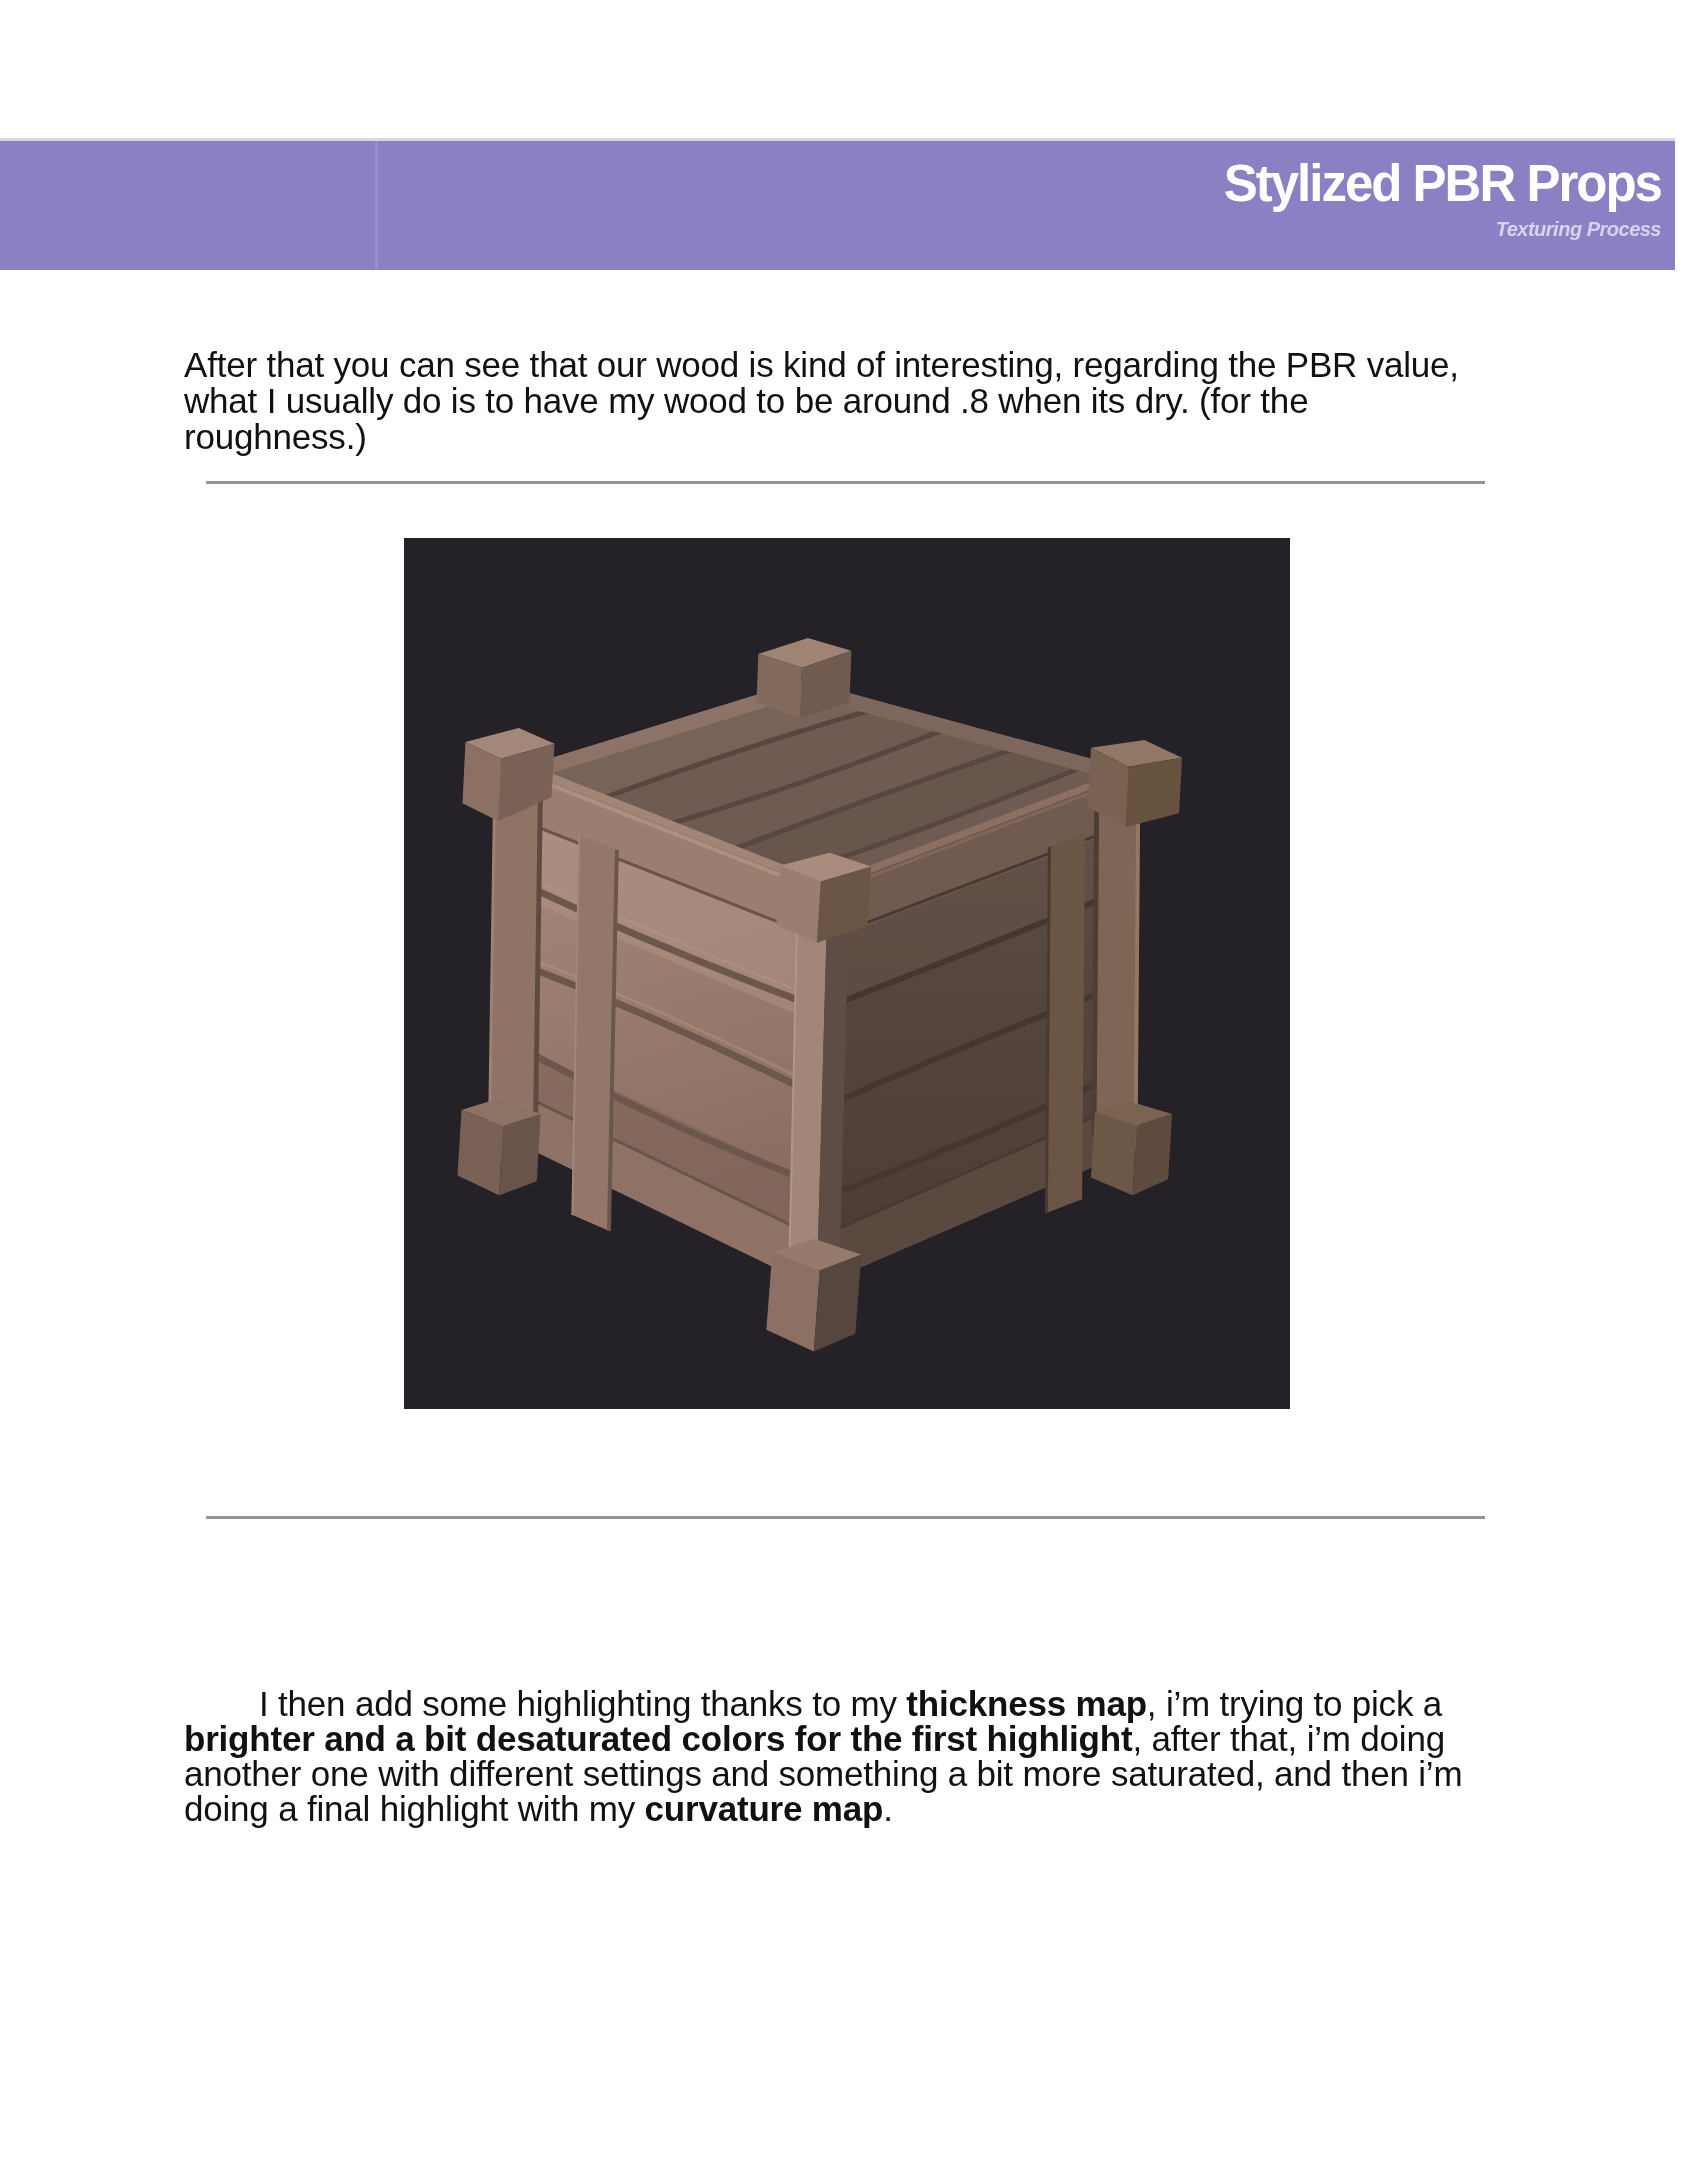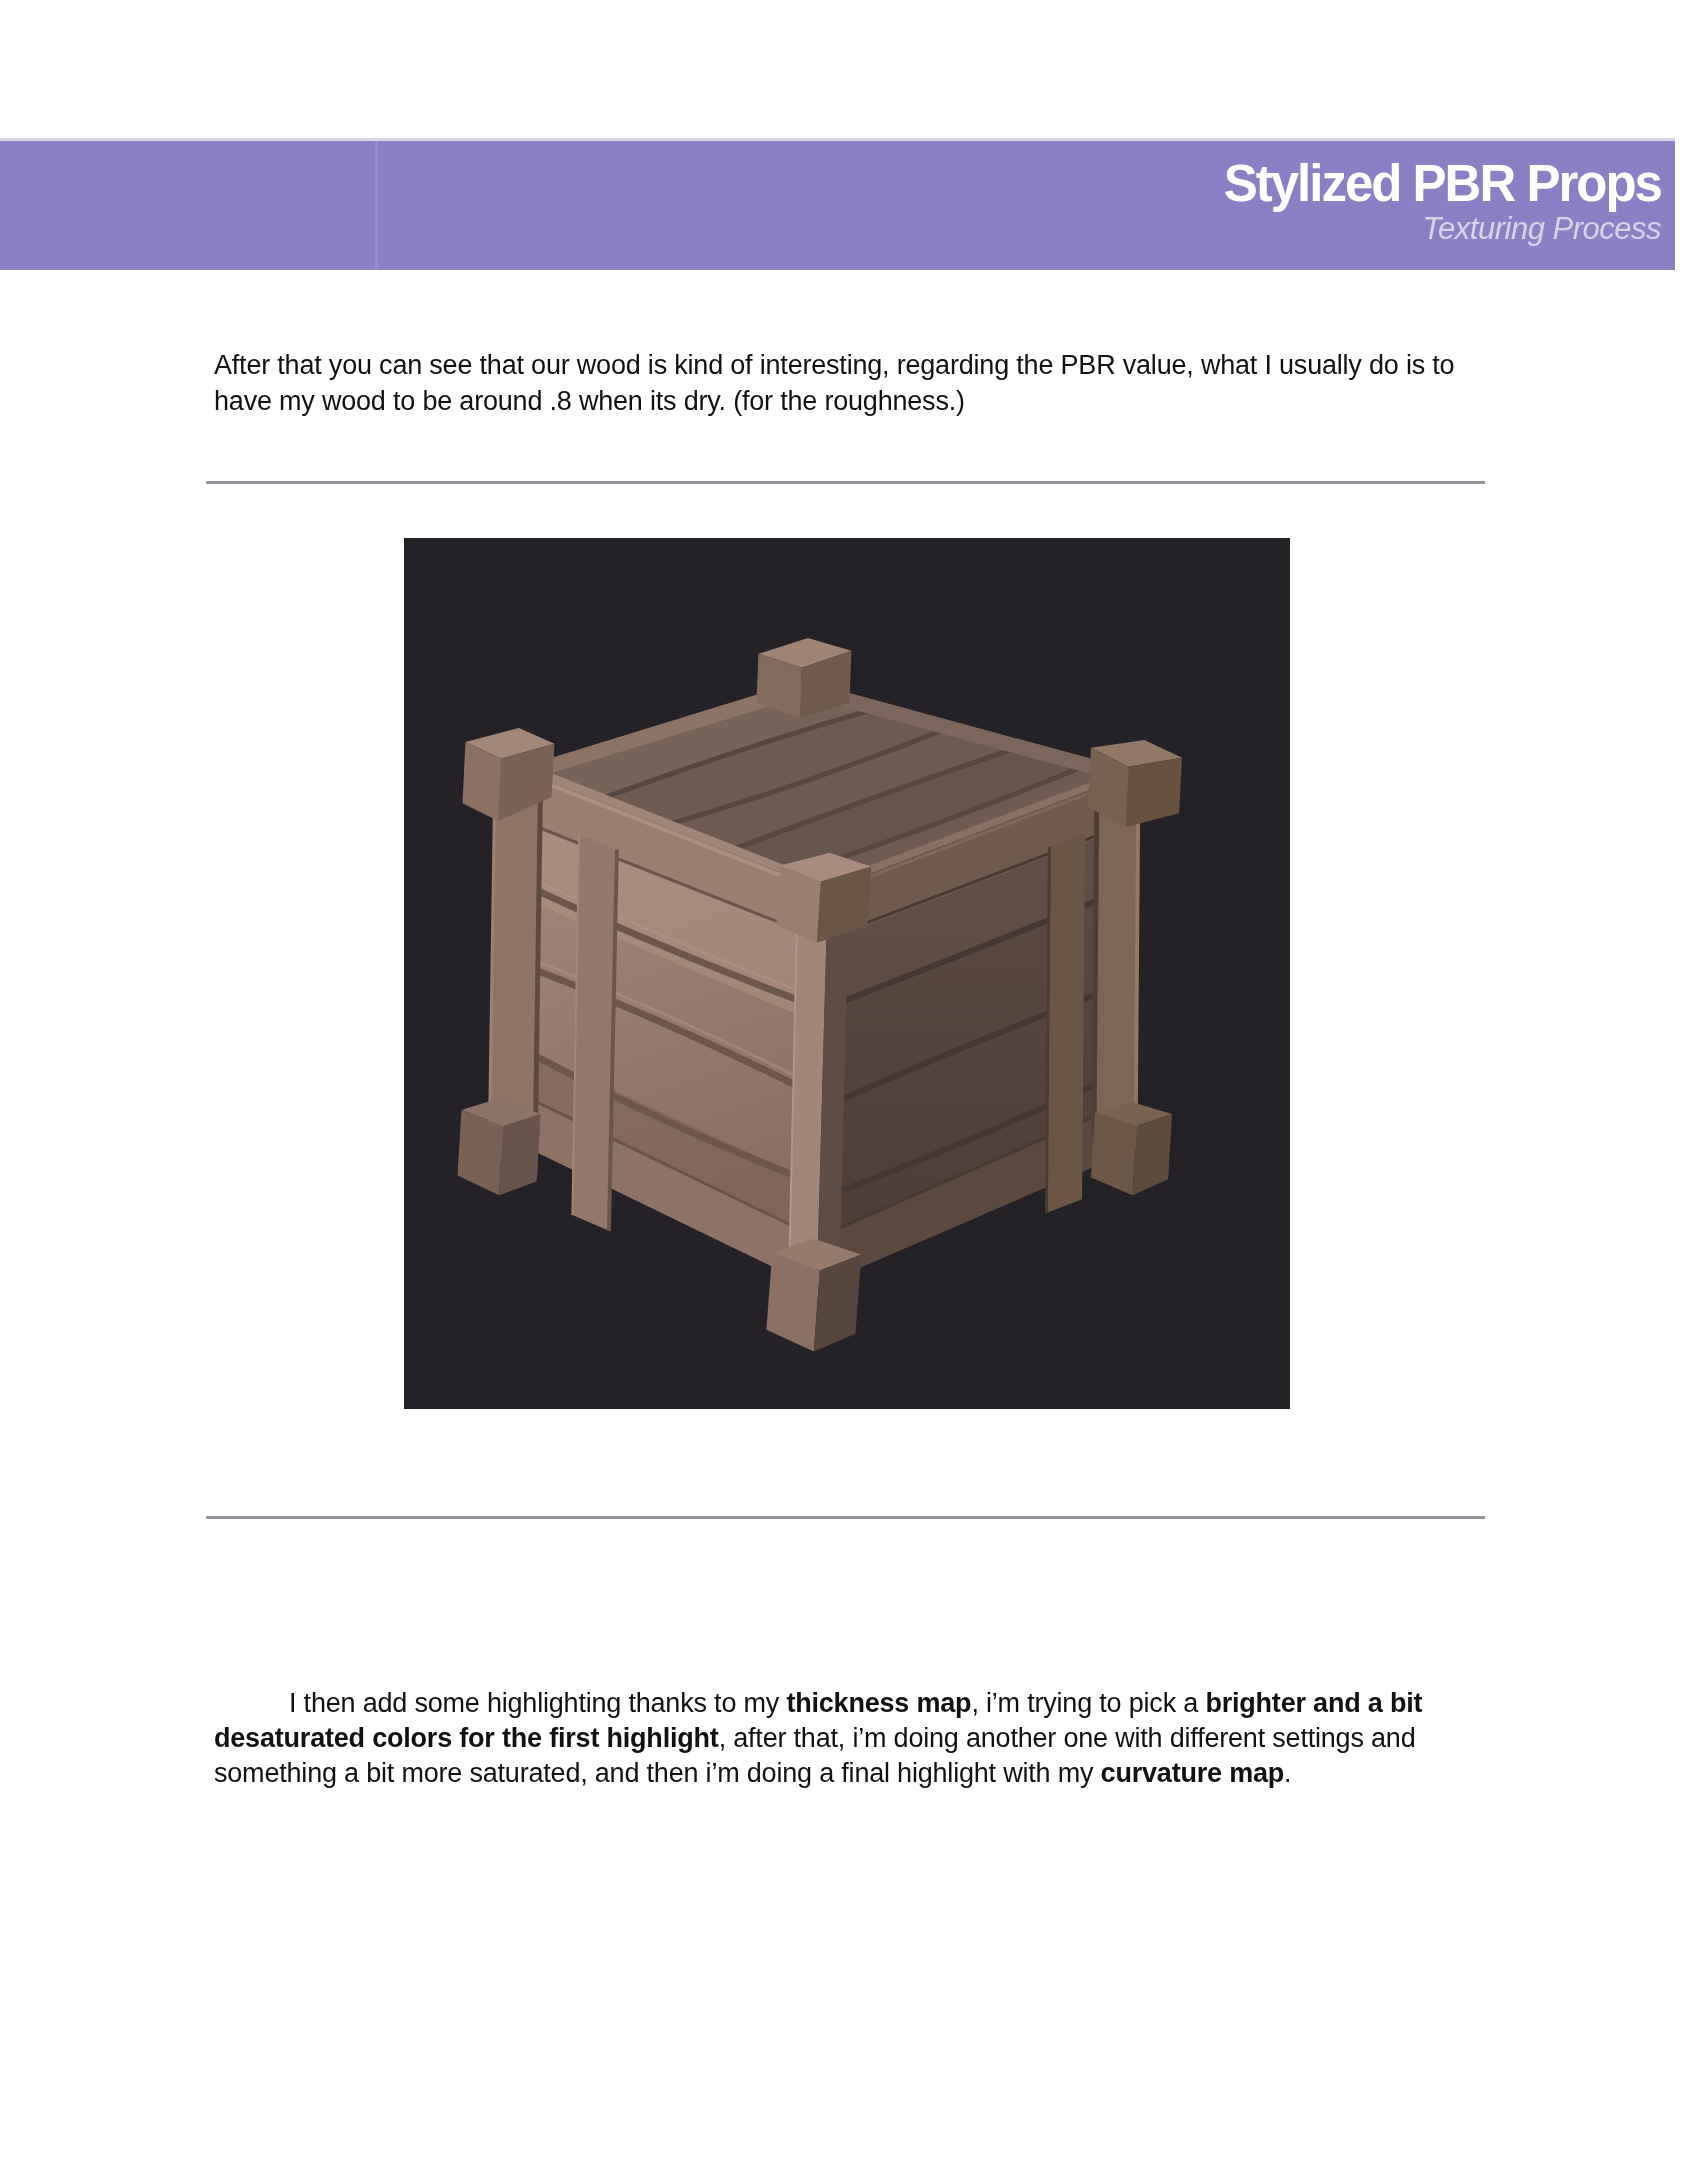--- a/index.html
+++ b/index.html
@@ -16,28 +16,28 @@
   .banner-vline {
     position:absolute; left:375px; top:0; bottom:0; width:3px;
     background:var(--banner-divider,#9d92d2); opacity:.75;
   }
   .banner-text { position:absolute; top:0; right:14px; text-align:right; padding-top:14px; }
   .doc-title {
     color:var(--title-color,#ffffff); font-weight:bold; font-size:51px; line-height:57px;
     letter-spacing:-2px; white-space:nowrap;
   }
   .doc-subtitle {
-    color:var(--subtitle-color,#d8d2ea); font-weight:normal; font-style:italic;
-    font-size:31px; line-height:30px; letter-spacing:-0.5px; margin-top:2px;
+    color:var(--subtitle-color,#d8d2ea); font-weight:bold; font-style:italic;
+    font-size:20px; line-height:30px; letter-spacing:-0.5px; margin-top:2px;
   }
 
   
   .para {
-    position:absolute; left:214px; width:1287px; color:var(--body-text,#111111);
-    font-size:27px; line-height:36px; letter-spacing:-0.2px;
+    position:absolute; left:184px; width:1287px; color:var(--body-text,#111111);
+    font-size:35px; line-height:36px; letter-spacing:-0.2px;
   }
   .para-1 { top:347px; }
   .para-2 { top:1645px; line-height:35px; text-indent:75px;margin-top:41px; }
   .para strong { font-weight:bold; }
 
   
   .hrule {
     position:absolute; left:206px; width:1279px; height:0;
     border-top:3px solid var(--rule-color,#95929b);
   }

